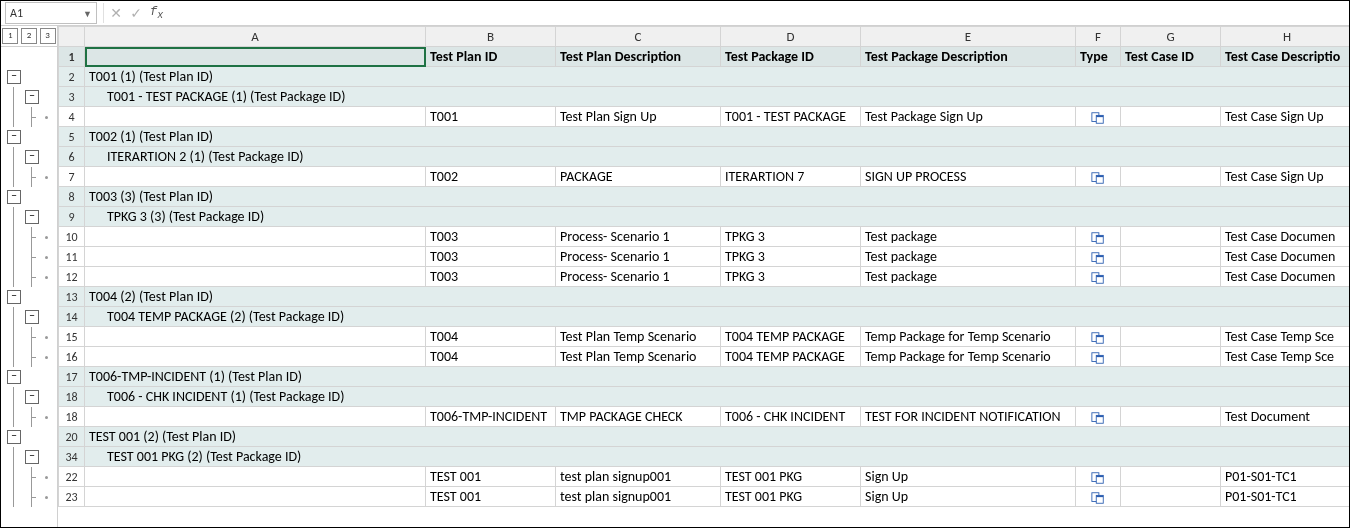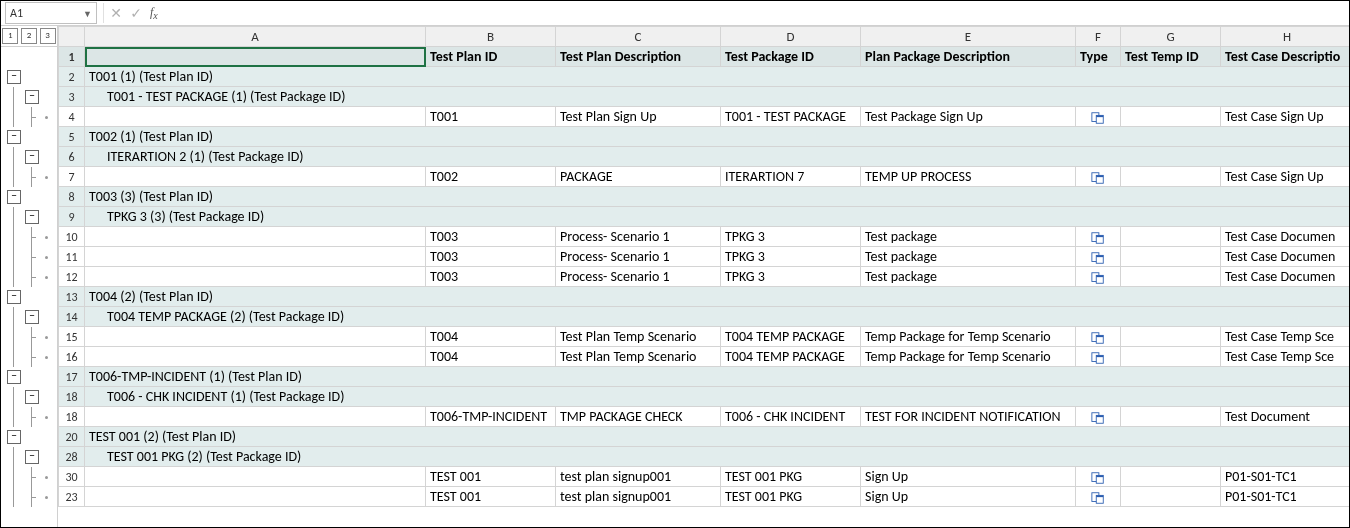--- a/index.html
+++ b/index.html
@@ -4,21 +4,21 @@
 <style>
   html,body{margin:0;padding:0;font-family:Calibri,"Segoe UI",Arial,sans-serif;font-size:14px;color:#000;background:#fff;}
   .frame{border:1.5px solid #000;width:1350px;height:528px;box-sizing:border-box;overflow:hidden;position:relative;}
   
   
   .fbar{height:24px;display:flex;align-items:center;border-bottom:1px solid #d0d0d0;font-size:12px;color:#333;}
   .fbar .namebox{width:82px;height:20px;border:1px solid #c0c0c0;margin:0 4px;padding:0 4px;display:flex;align-items:center;justify-content:space-between;}
   .fbar .namebox-dd{color:#666;font-size:9px;}
   .fbar .sep{width:1px;height:20px;background:#e0e0e0;margin:0 2px;}
   .fbar .ic{width:20px;text-align:center;color:#b0b0b0;font-size:14px;}
-  .fbar .fx{font-style:italic;font-family:Liberation Serif, serif;color:#555;margin:0 4px;}
+  .fbar .fx{font-style:italic;font-family:Liberation Mono, monospace;color:#555;margin:0 4px;}
   .fbar .fxinput{flex:1;height:20px;}
 
   .body{display:flex;height:calc(100% - 24px);}
   
   
   .outline{width:56px;flex:none;border-right:1px solid #d0d0d0;}
   .outline .levels{height:20px;display:flex;align-items:center;justify-content:space-around;border-bottom:1px solid #d0d0d0;font-size:10px;color:#333;}
   .outline .lvlbtn{width:14px;height:14px;line-height:12px;text-align:center;border:1px solid #888;font-size:9px;background:#fff;}
   .outline .rows{position:relative;}
   .outline .orow{height:20px;position:relative;}
@@ -203,23 +203,23 @@
               <th>H</th>
             </tr>
           </thead>
           <tbody>
             <tr class="hdrRow">
               <td class="rowhdr">1</td>
               <td class="selcell"></td>
               <td>Test Plan ID</td>
               <td>Test Plan Description</td>
               <td>Test Package ID</td>
-              <td>Plan Package Description</td>
+              <td>Test Package Description</td>
               <td>Type</td>
-              <td>Test Temp ID</td>
+              <td>Test Case ID</td>
               <td>Test Case Descriptio</td>
             </tr>
             <tr class="grp">
               <td class="rowhdr">2</td>
               <td colspan="8" class="a0">T001 (1) (Test Plan ID)</td>
             </tr>
             <tr class="sub">
               <td class="rowhdr">3</td>
               <td colspan="8" class="a1">T001 - TEST PACKAGE (1) (Test Package ID)</td>
             </tr>
@@ -245,21 +245,21 @@
             <tr class="sub">
               <td class="rowhdr">6</td>
               <td colspan="8" class="a1">ITERARTION 2 (1) (Test Package ID)</td>
             </tr>
             <tr class="data">
               <td class="rowhdr">7</td>
               <td></td>
               <td>T002</td>
               <td>PACKAGE</td>
               <td>ITERARTION 7</td>
-              <td>TEMP UP PROCESS</td>
+              <td>SIGN UP PROCESS</td>
               <td style="text-align: center;"><svg class="typeicon" viewBox="0 0 16 16">
                   <rect x="1" y="2" width="8" height="10" fill="#fff" stroke="#2a5db0" stroke-width="1"></rect>
                   <rect x="6" y="5" width="8" height="9" fill="#fff" stroke="#2a5db0" stroke-width="1"></rect>
                   <rect x="6" y="5" width="8" height="2" fill="#2a5db0"></rect>
                 </svg></td>
               <td></td>
               <td>Test Case Sign Up</td>
             </tr>
             <tr class="grp">
               <td class="rowhdr">8</td>
@@ -373,25 +373,25 @@
                   <rect x="6" y="5" width="8" height="2" fill="#2a5db0"></rect>
                 </svg></td>
               <td></td>
               <td>Test Document</td>
             </tr>
             <tr class="grp">
               <td class="rowhdr">20</td>
               <td colspan="8" class="a0">TEST 001 (2) (Test Plan ID)</td>
             </tr>
             <tr class="sub">
-              <td class="rowhdr">28</td>
+              <td class="rowhdr">34</td>
               <td colspan="8" class="a1">TEST 001 PKG (2) (Test Package ID)</td>
             </tr>
             <tr class="data">
-              <td class="rowhdr">30</td>
+              <td class="rowhdr">22</td>
               <td></td>
               <td>TEST 001</td>
               <td>test plan signup001</td>
               <td>TEST 001 PKG</td>
               <td>Sign Up</td>
               <td style="text-align: center;"><svg class="typeicon" viewBox="0 0 16 16">
                   <rect x="1" y="2" width="8" height="10" fill="#fff" stroke="#2a5db0" stroke-width="1"></rect>
                   <rect x="6" y="5" width="8" height="9" fill="#fff" stroke="#2a5db0" stroke-width="1"></rect>
                   <rect x="6" y="5" width="8" height="2" fill="#2a5db0"></rect>
                 </svg></td>

